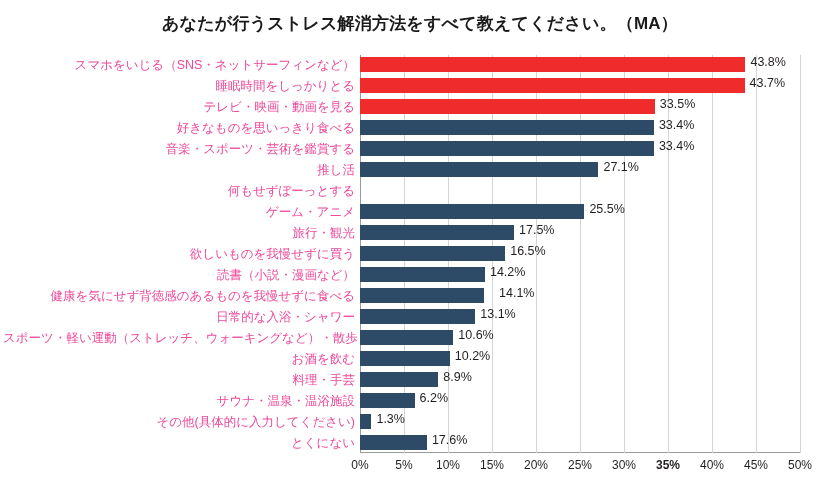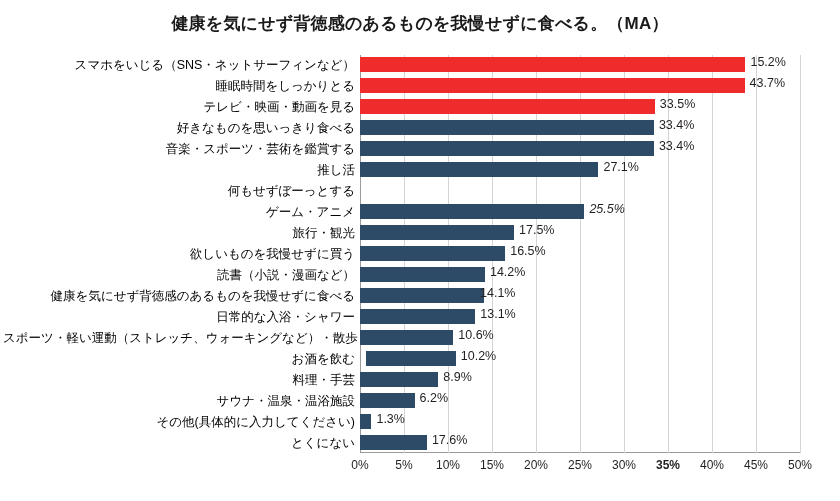--- a/index.html
+++ b/index.html
@@ -79,21 +79,21 @@
     color: #231f20;
     white-space: nowrap;
   }
   .cat-label {
     position: absolute;
     right: 0;
     width: 352px;
     text-align: right;
     font-size: 12.5px;
     line-height: 22px;
-    color: #000000;
+    color: #ec4899;
     white-space: nowrap;
   }
   #cat-axis {
     position: absolute;
     left: 0px;
     top: 55px;
     width: 355px;
     height: 398px;
   }
   .tick-label {
@@ -103,21 +103,21 @@
     color: #231f20;
     transform: translateX(-50%);
     white-space: nowrap;
   }
 </style>
 </head>
 <body>
 
 <div id="chart-root">
 
-  <div id="chart-title">健康を気にせず背徳感のあるものを我慢せずに食べる。（MA）</div>
+  <div id="chart-title">あなたが行うストレス解消方法をすべて教えてください。（MA）</div>
 
   <div id="cat-axis">
       <div class="cat-label" style="top: -0.526316px;">スマホをいじる（SNS・ネットサーフィンなど）</div>
       <div class="cat-label" style="top: 20.4211px;">睡眠時間をしっかりとる</div>
       <div class="cat-label" style="top: 41.3684px;">テレビ・映画・動画を見る</div>
       <div class="cat-label" style="top: 62.3158px;">好きなものを思いっきり食べる</div>
       <div class="cat-label" style="top: 83.2632px; font-family: Liberation Serif, serif;">音楽・スポーツ・芸術を鑑賞する</div>
       <div class="cat-label" style="top: 104.211px;">推し活</div>
       <div class="cat-label" style="top: 125.158px;">何もせずぼーっとする</div>
       <div class="cat-label" style="top: 146.105px;">ゲーム・アニメ</div>
@@ -153,21 +153,21 @@
       <div class="gridline" style="left: 308px;"></div>
       <div class="tick-label" style="left: 308px; font-weight: bold;">35%</div>
       <div class="gridline" style="left: 352px;"></div>
       <div class="tick-label" style="left: 352px;">40%</div>
       <div class="gridline" style="left: 396px;"></div>
       <div class="tick-label" style="left: 396px;">45%</div>
       <div class="gridline" style="left: 440px;"></div>
       <div class="tick-label" style="left: 440px;">50%</div>
       <div class="row" style="top: -0.526316px;">
         <div class="bar hl" style="width: 385.44px;"></div>
-        <div class="bar-value" style="left: 390.44px;">15.2%</div>
+        <div class="bar-value" style="left: 390.44px;">43.8%</div>
       </div>
       <div class="row" style="top: 20.4211px;">
         <div class="bar hl" style="width: 384.56px;"></div>
         <div class="bar-value" style="left: 389.56px;">43.7%</div>
       </div>
       <div class="row" style="top: 41.3684px;">
         <div class="bar hl" style="width: 294.8px;"></div>
         <div class="bar-value" style="left: 299.8px;">33.5%</div>
       </div>
       <div class="row" style="top: 62.3158px;">
@@ -177,47 +177,47 @@
       <div class="row" style="top: 83.2632px;">
         <div class="bar" style="width: 293.92px;"></div>
         <div class="bar-value" style="left: 298.92px;">33.4%</div>
       </div>
       <div class="row" style="top: 104.211px;">
         <div class="bar" style="width: 238.48px;"></div>
         <div class="bar-value" style="left: 243.48px;">27.1%</div>
       </div>
       <div class="row" style="top: 146.105px;">
         <div class="bar" style="width: 224.4px;"></div>
-        <div class="bar-value" style="left: 229.4px; font-style: italic;">25.5%</div>
+        <div class="bar-value" style="left: 229.4px;">25.5%</div>
       </div>
       <div class="row" style="top: 167.053px;">
         <div class="bar" style="width: 154px;"></div>
         <div class="bar-value" style="left: 159px;">17.5%</div>
       </div>
       <div class="row" style="top: 188px;">
         <div class="bar" style="width: 145.2px;"></div>
         <div class="bar-value" style="left: 150.2px;">16.5%</div>
       </div>
       <div class="row" style="top: 208.947px;">
         <div class="bar" style="width: 124.96px;"></div>
         <div class="bar-value" style="left: 129.96px;">14.2%</div>
       </div>
       <div class="row" style="top: 229.895px;">
         <div class="bar" style="width: 124.08px;"></div>
-        <div class="bar-value" style="left: 120px;">14.1%</div>
+        <div class="bar-value" style="left: 139px;">14.1%</div>
       </div>
       <div class="row" style="top: 250.842px;">
         <div class="bar" style="width: 115.28px;"></div>
         <div class="bar-value" style="left: 120.28px;">13.1%</div>
       </div>
       <div class="row" style="top: 271.789px;">
         <div class="bar" style="width: 93.28px;"></div>
         <div class="bar-value" style="left: 98.28px;">10.6%</div>
       </div>
-      <div class="row" style="top: 292.737px; margin-left: 6px;">
+      <div class="row" style="top: 292.737px;">
         <div class="bar" style="width: 89.76px;"></div>
         <div class="bar-value" style="left: 94.76px;">10.2%</div>
       </div>
       <div class="row" style="top: 313.684px;">
         <div class="bar" style="width: 78.32px;"></div>
         <div class="bar-value" style="left: 83.32px;">8.9%</div>
       </div>
       <div class="row" style="top: 334.632px;">
         <div class="bar" style="width: 54.56px;"></div>
         <div class="bar-value" style="left: 59.56px;">6.2%</div>

